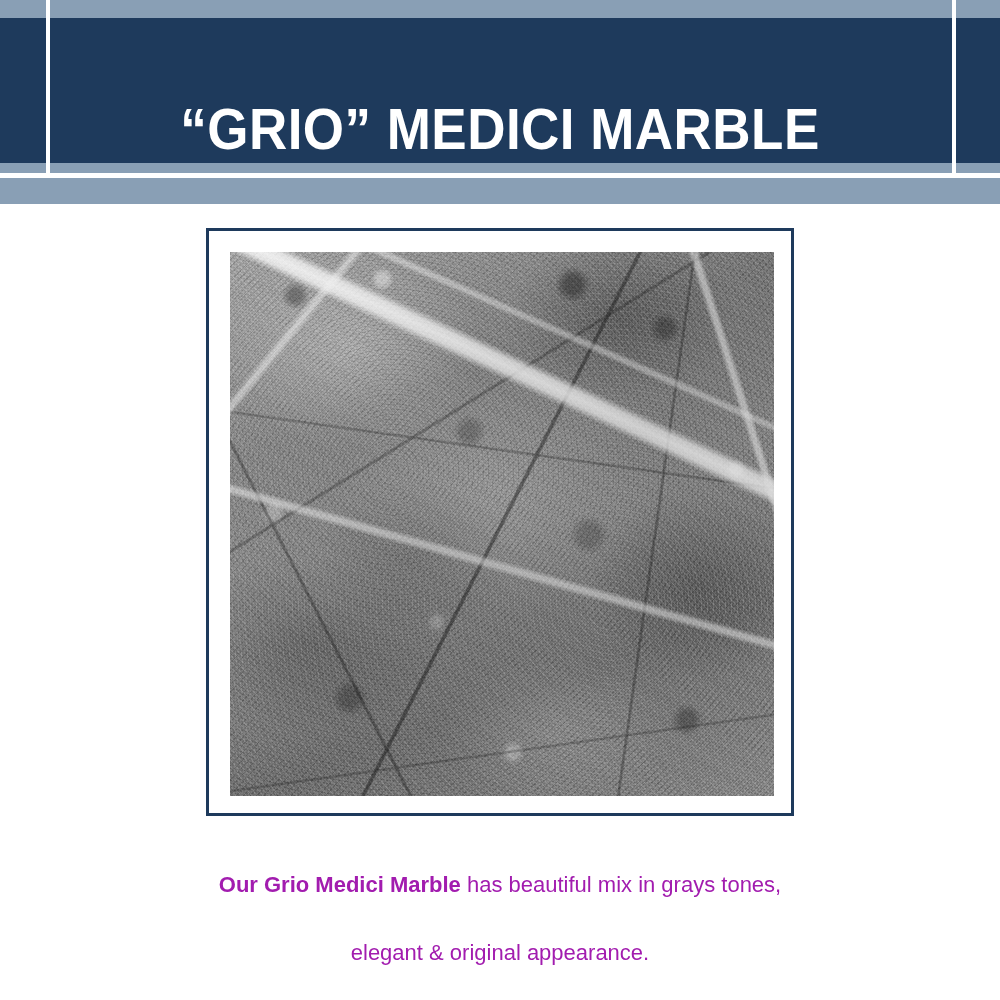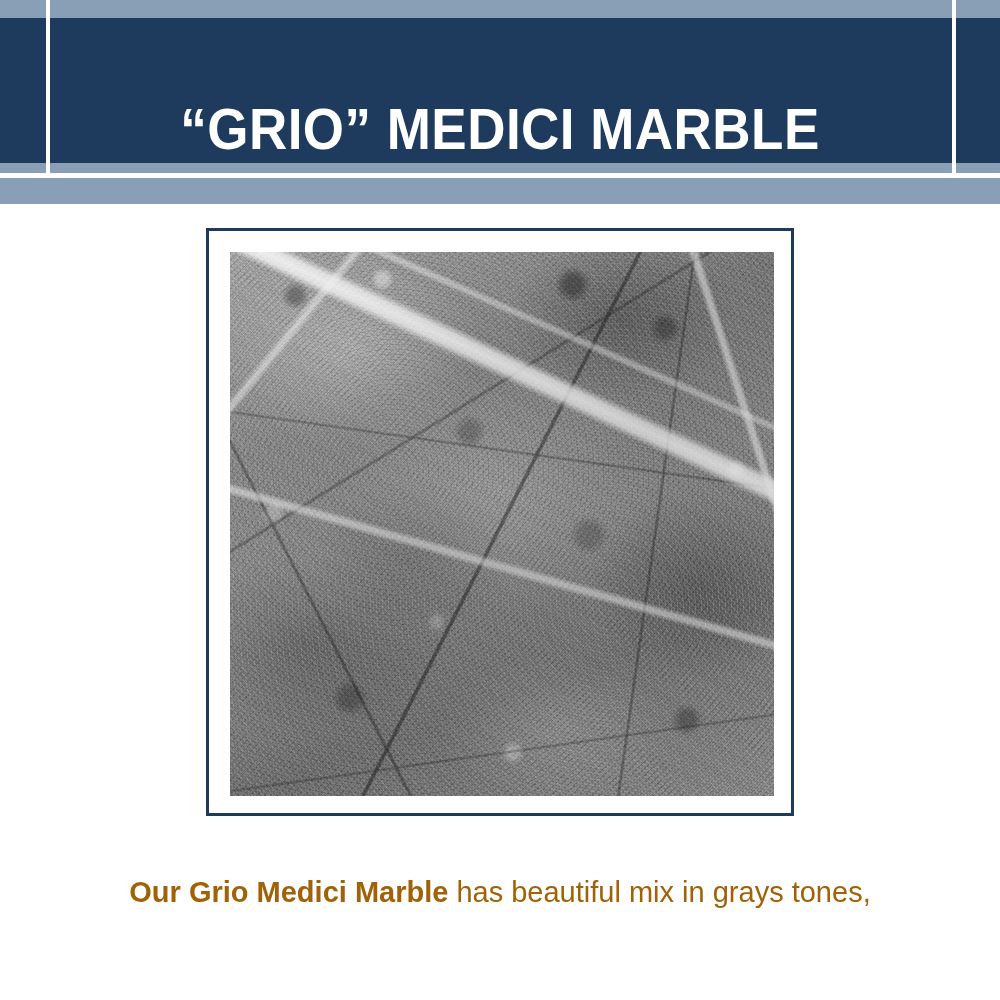--- a/index.html
+++ b/index.html
@@ -173,23 +173,23 @@
       linear-gradient(135deg, rgba(255,255,255,.10) 0%, rgba(0,0,0,.12) 55%, rgba(0,0,0,.05) 100%);
   }
 
   
   #caption {
     position: absolute;
     left: 80px;
     top: 846px;
     width: 840px;
     text-align: center;
-    color: #a16207;
+    color: #a21caf;
     font-family: "Liberation Sans", sans-serif;
-    font-size: 29px;
+    font-size: 22px;
     line-height: 34px;
   }
   #caption b { font-weight: bold; }
 </style>
 </head>
 <body>
 
 <div id="header-band">
   <div class="hdr-gray-top"></div>
   <div class="hdr-navy"></div>
@@ -207,13 +207,14 @@
     <div class="marble-layer m-mottle"></div>
     <div class="marble-layer m-cracks"></div>
     <div class="marble-layer m-veins"></div>
     <div class="marble-layer m-shade"></div>
   </div>
 </div>
 
 <p id="caption">
   <b>Our Grio Medici Marble</b><span> has beautiful mix in grays tones,</span><br>
   <br>
+  <span>elegant &amp; original appearance.</span>
 </p>
 
 </body></html>

